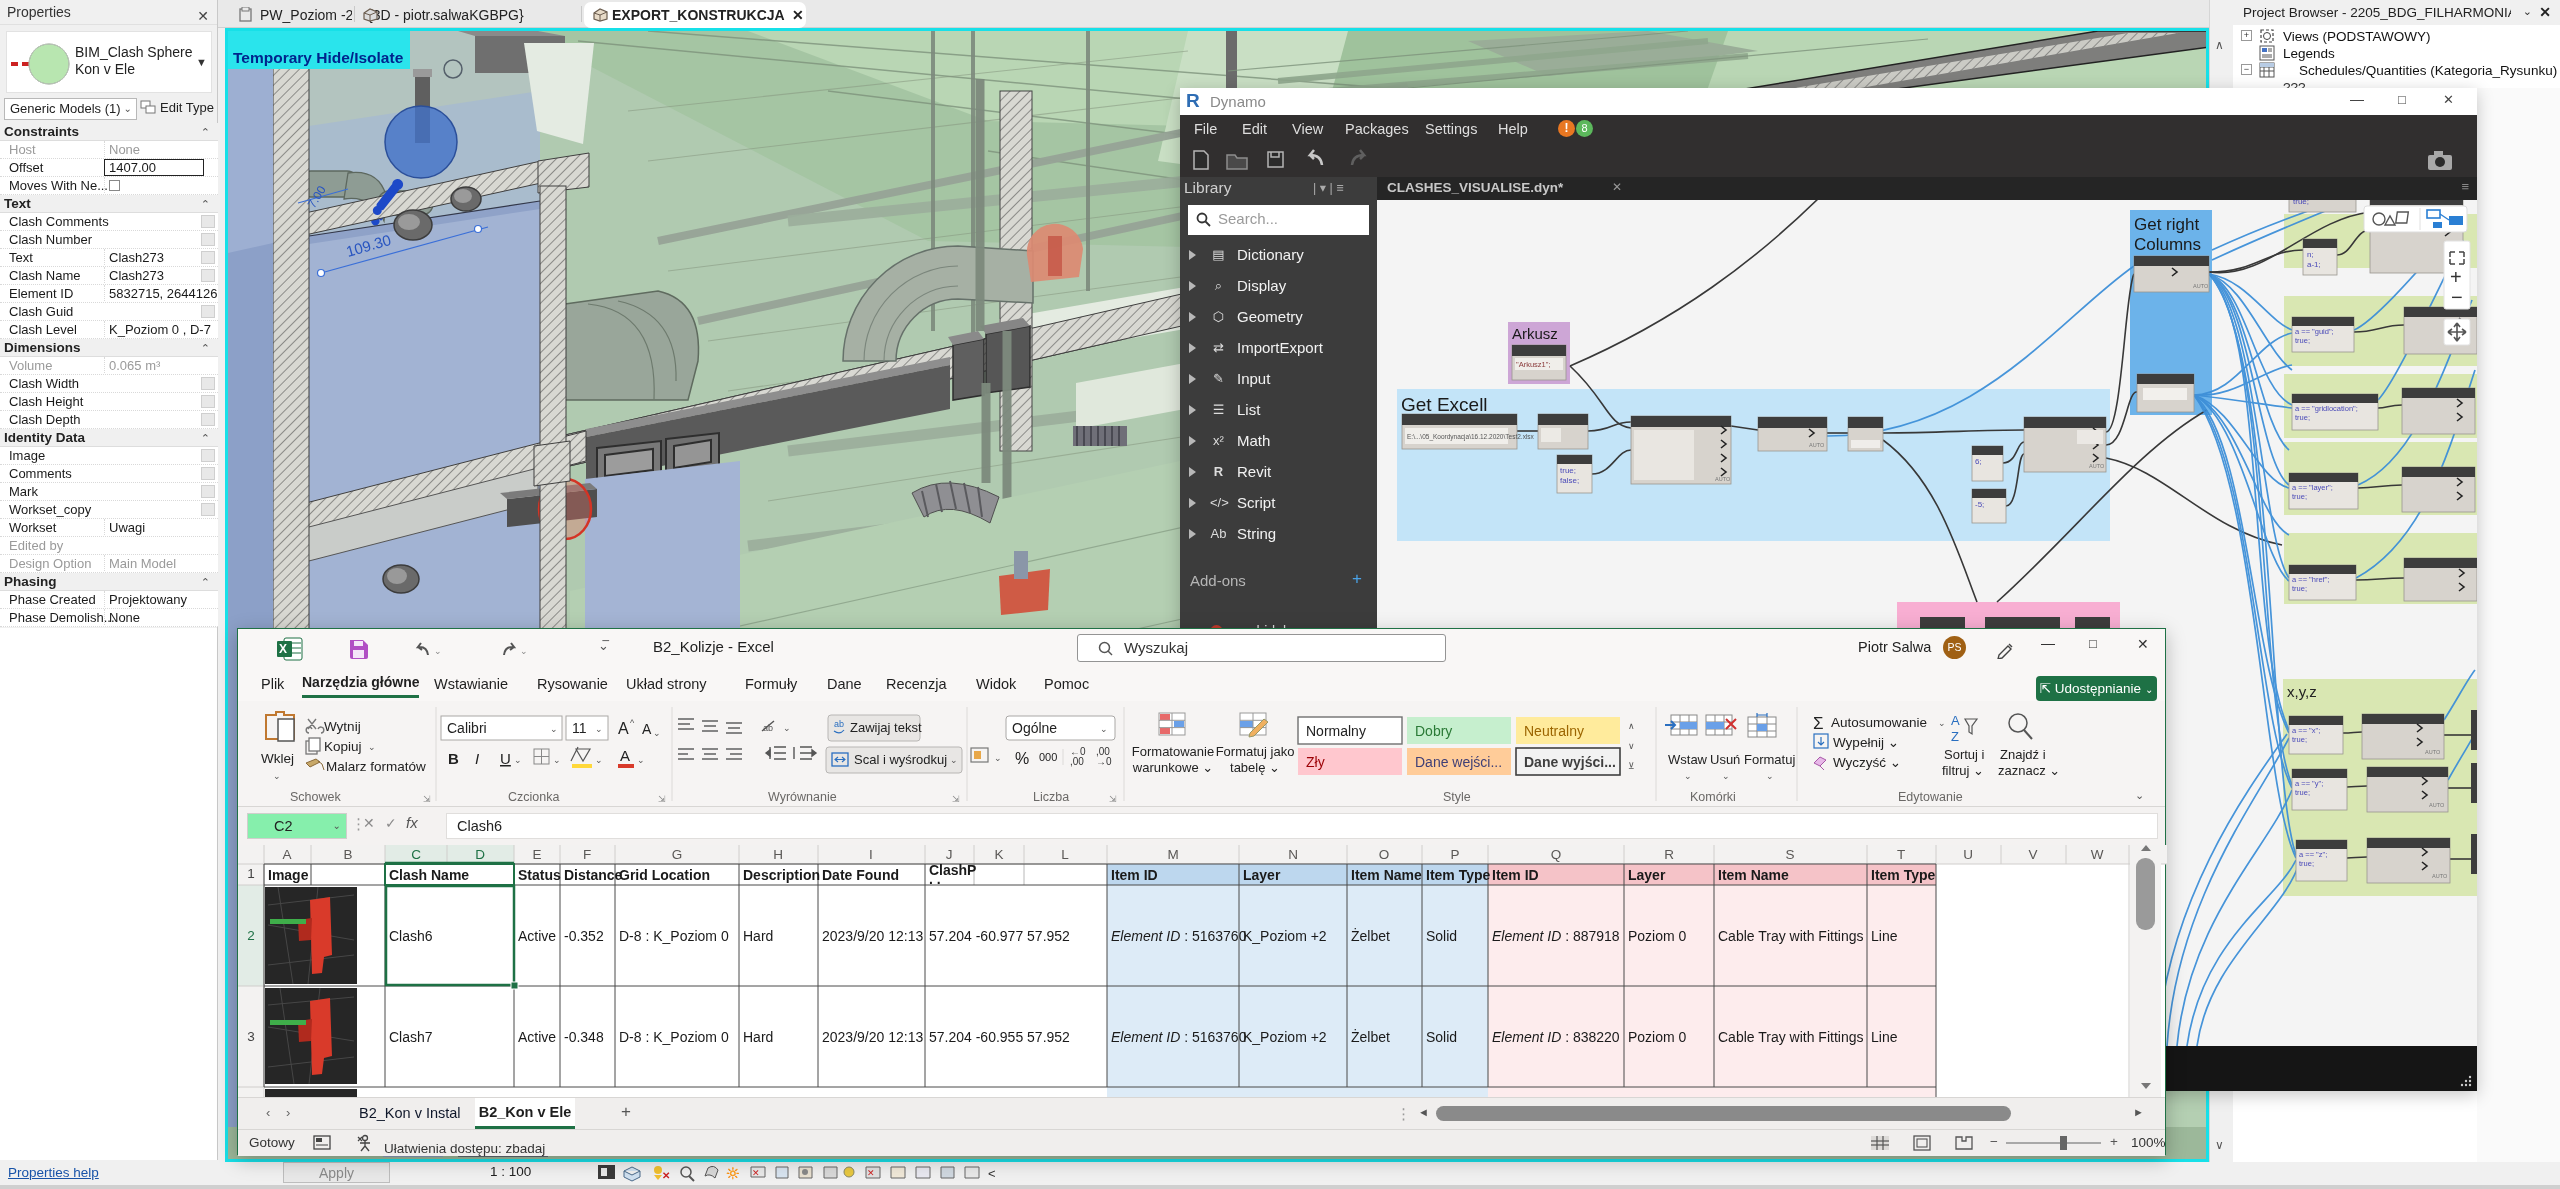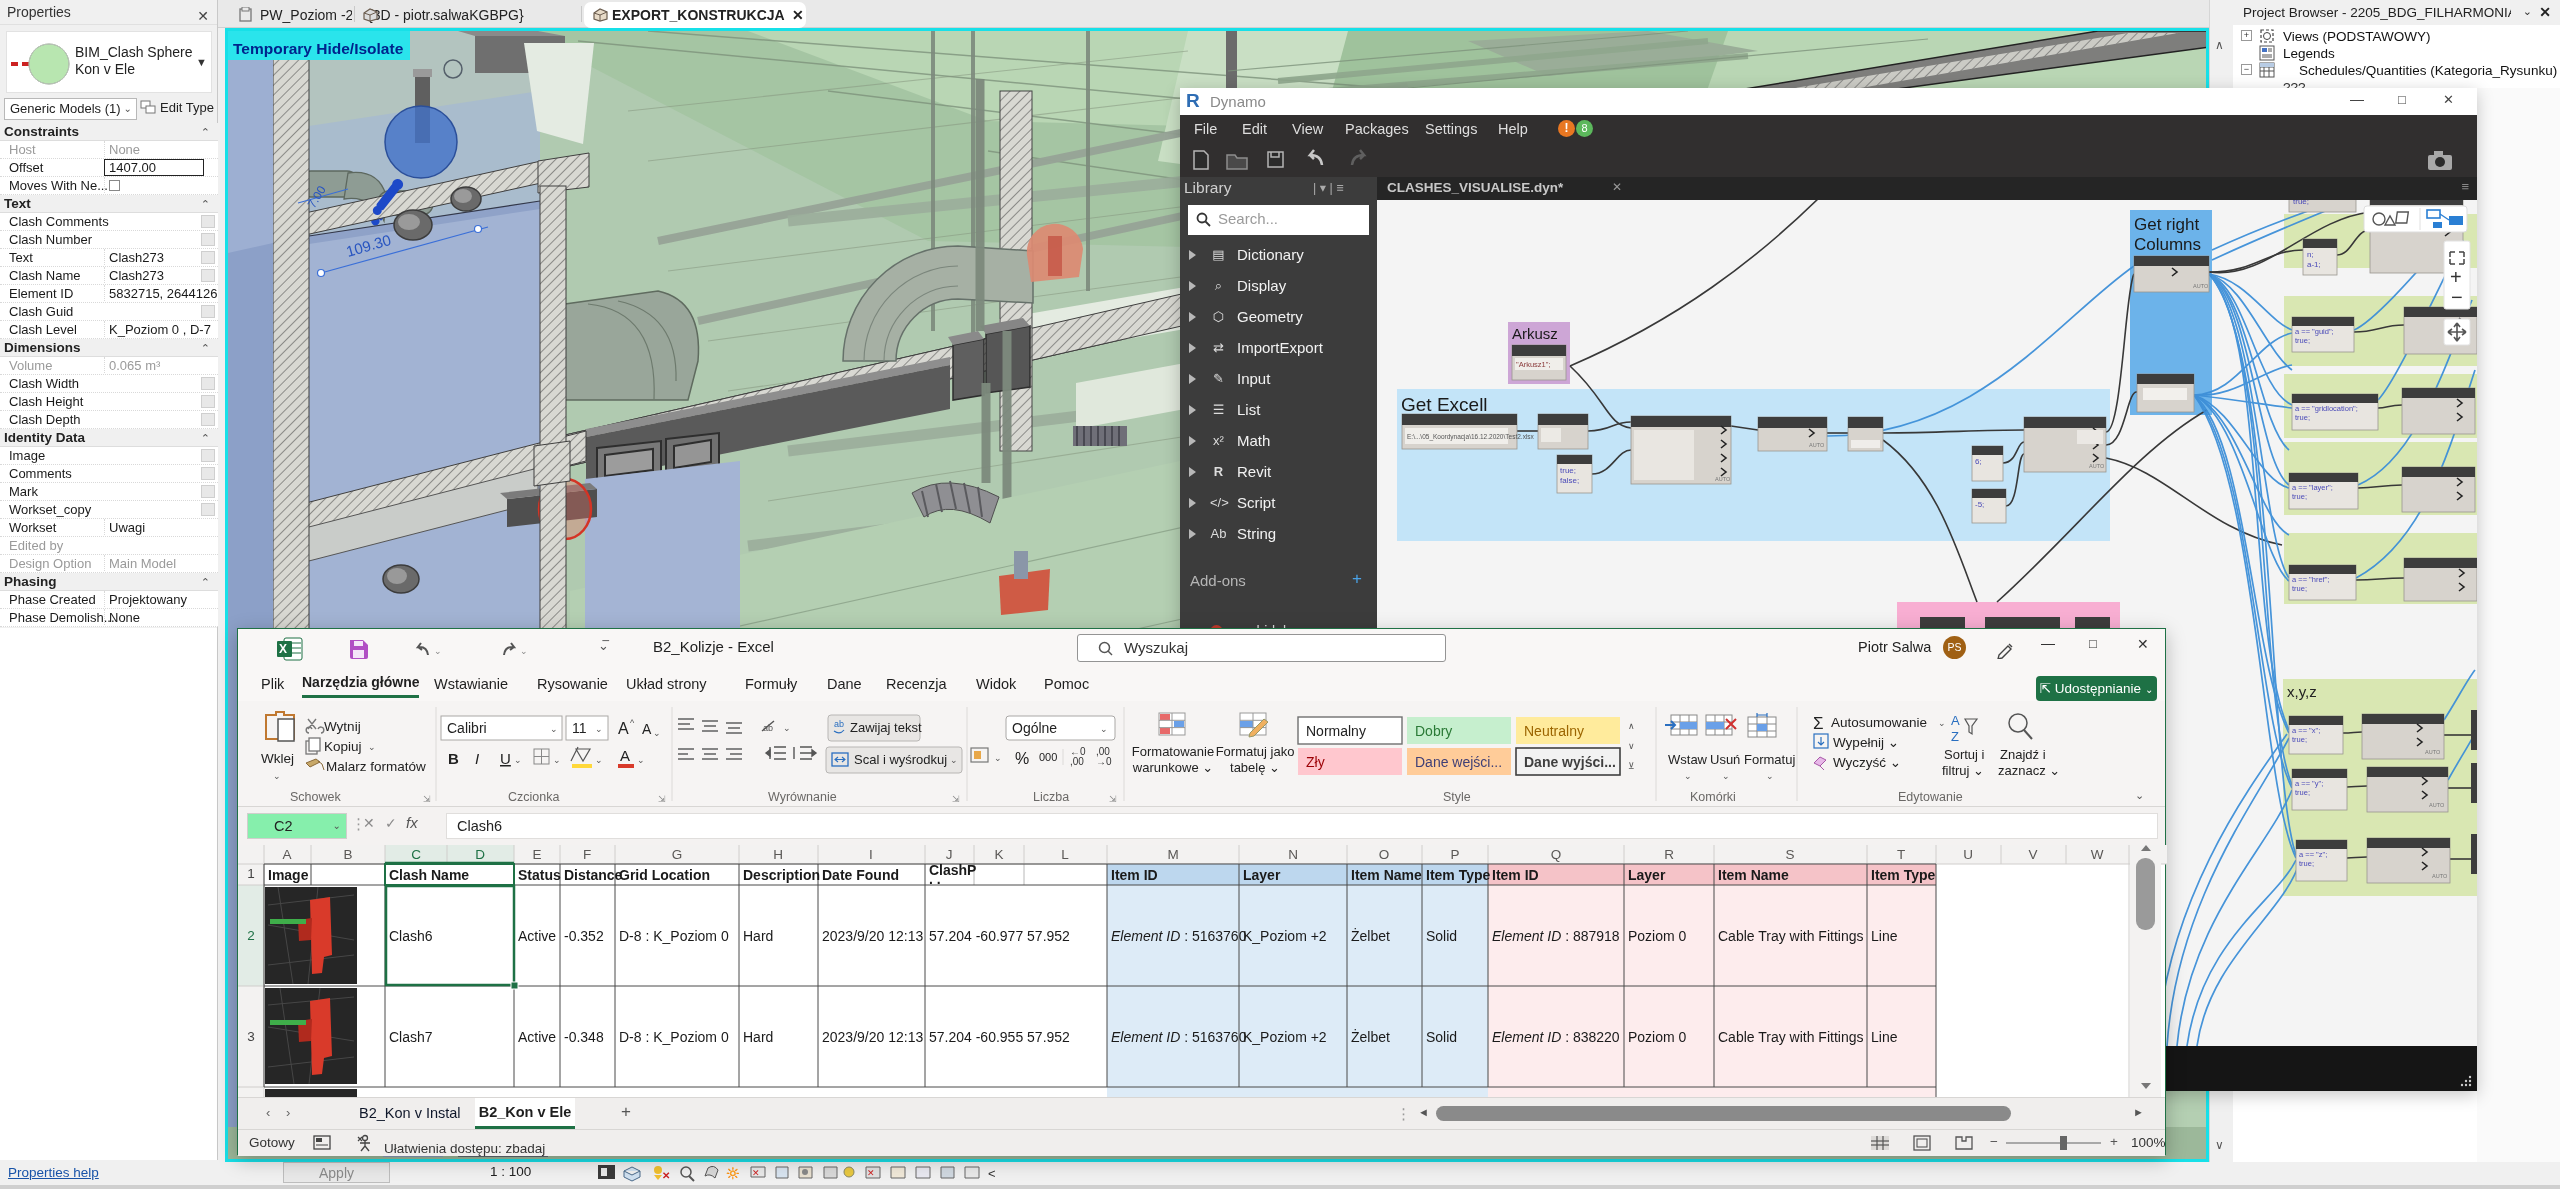--- a/index.html
+++ b/index.html
@@ -292,21 +292,21 @@
         <line x1="1180" y1="57" x2="1700" y2="8"></line>
       </g>
 
 <polygon points="0,1096 1978,1096 1978,1128 0,1128" fill="#9cb89a"></polygon>
 <polygon points="392,1096 1302,1096 1302,1124 392,1124" fill="url(#hatchb)"></polygon>
 <g fill="#8b9bb9">
         <rect x="155" y="1096" width="60" height="30"></rect>
         <rect x="230" y="1096" width="90" height="30" fill="#5d666f"></rect>
       </g>
 </svg>
-<div class="abs" style="left:0;top:0;background:#2ae4ec;color:#00248c;font-weight:bold;font-size:15.5px;padding:9px 7px 2px 5px;">Temporary Hide/Isolate</div>
+<div class="abs" style="left:0;top:0;background:#2ae4ec;color:#00248c;font-weight:bold;font-size:15.5px;padding:18px 7px 2px 5px;">Temporary Hide/Isolate</div>
 </div>
 <div id="props" class="abs">
   <div class="title">Properties<span class="x">✕</span></div>
   <div class="abs" style="left:6px;top:31px;width:206px;height:62px;background:#fff;border:1px solid #e2e2e2;">
     <svg class="abs" style="left:2px;top:6px" width="64" height="50">
       <line x1="2" y1="26" x2="20" y2="26" stroke="#cc2222" stroke-width="4" stroke-dasharray="7 4"></line>
       <circle cx="40" cy="26" r="20" fill="#b8e6b0" stroke="#8aa884" stroke-width="1"></circle>
       <circle cx="40" cy="26" r="20" fill="none" stroke="#c8c8c8" stroke-width="0.8"></circle>
     </svg>
     <div class="abs" style="left:68px;top:12px;font-size:14px;color:#222;line-height:17px;">BIM_Clash Sphere<br>Kon v Ele</div>

